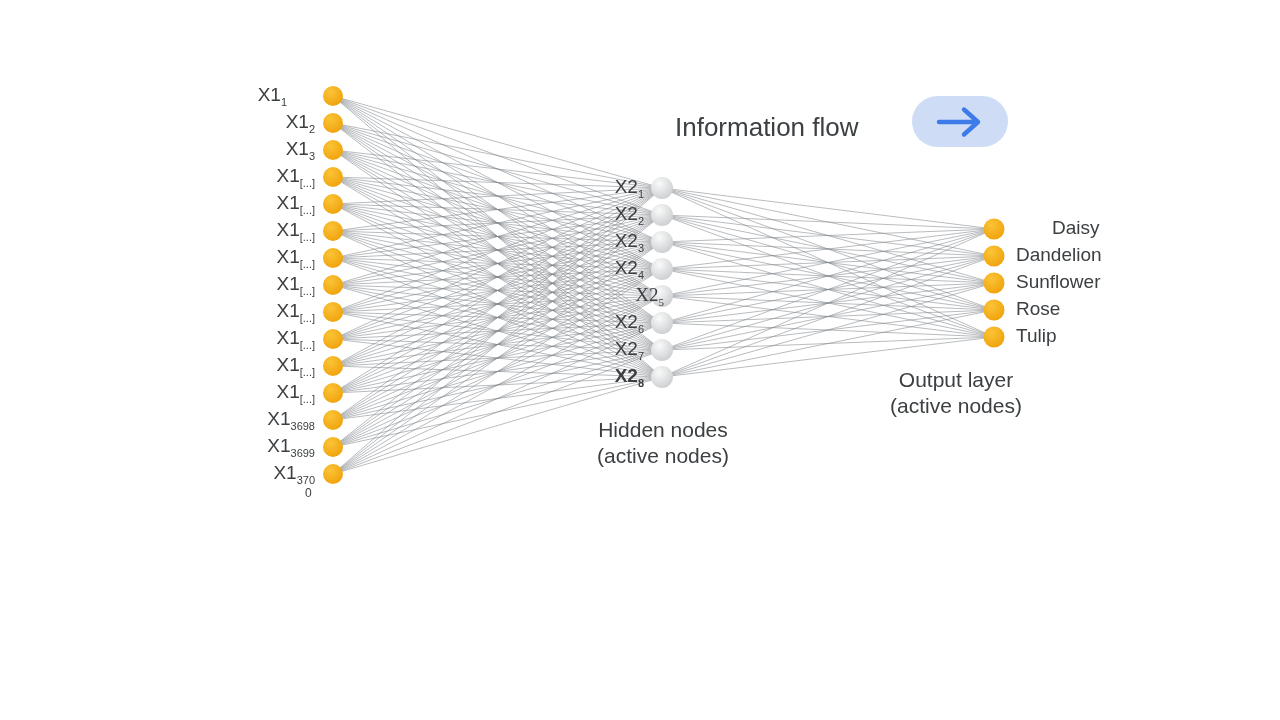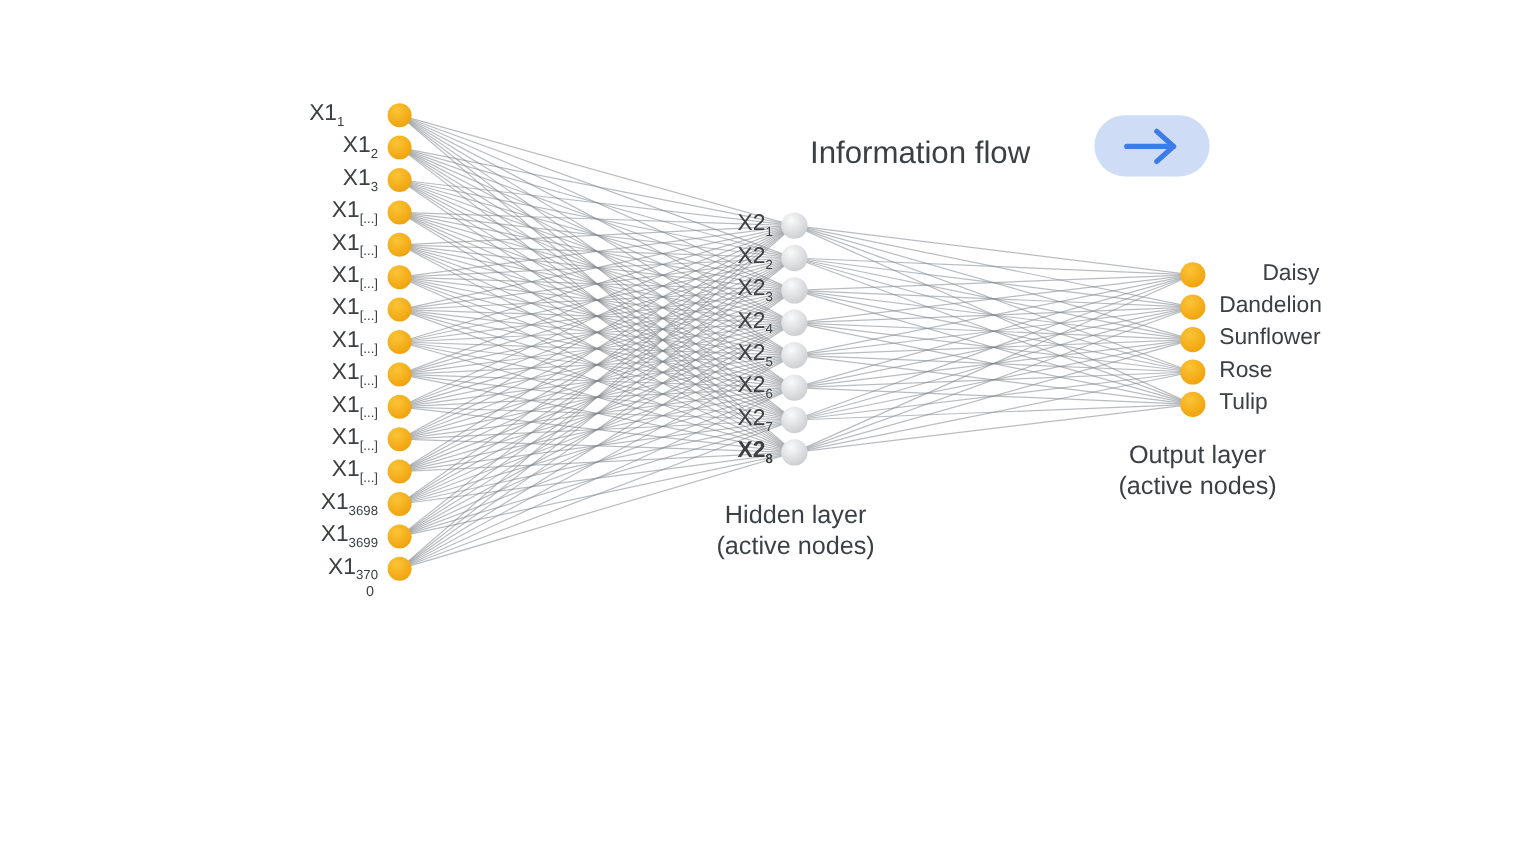--- a/index.html
+++ b/index.html
@@ -301,21 +301,21 @@
       <div class="node-label" style="right: 965px; top: 327px; text-align: right;"><span>X1</span><sub>[...]</sub></div>
       <div class="node-label" style="right: 965px; top: 354px; text-align: right;"><span>X1</span><sub>[...]</sub></div>
       <div class="node-label" style="right: 965px; top: 381px; text-align: right;"><span>X1</span><sub>[...]</sub></div>
       <div class="node-label" style="right: 965px; top: 408px; text-align: right;"><span>X1</span><sub>3698</sub></div>
       <div class="node-label" style="right: 965px; top: 435px; "><span>X1</span><sub>3699</sub></div>
       <div class="node-label" style="right: 965px; top: 462px; text-align: right;"><span>X1</span><sub>370</sub></div>
       <div class="node-label" style="right: 636px; top: 176px; text-align: center;"><span>X2</span><sub>1</sub></div>
       <div class="node-label" style="right: 636px; top: 203px; text-align: center;"><span>X2</span><sub>2</sub></div>
       <div class="node-label" style="right: 636px; top: 230px; text-align: right;"><span>X2</span><sub>3</sub></div>
       <div class="node-label" style="right: 636px; top: 257px; text-align: right;"><span>X2</span><sub>4</sub></div>
-      <div class="node-label" style="right: 636px; top: 284px; text-align: center;"><span>X2</span><sub>5</sub></div>
+      <div class="node-label" style="right: 616px; top: 284px; text-align: center; font-family: Liberation Serif, serif;"><span>X2</span><sub>5</sub></div>
       <div class="node-label" style="right: 636px; top: 311px; text-align: right;"><span>X2</span><sub>6</sub></div>
       <div class="node-label" style="right: 636px; top: 338px; text-align: right;"><span>X2</span><sub>7</sub></div>
       <div class="node-label" style="right: 636px; top: 365px; text-align: right; font-weight: bold;"><span>X2</span><sub>8</sub></div>
       <div class="node-label" style="left: 1016px; top: 217px; margin-left: 36px;"><span>Daisy</span></div>
       <div class="node-label" style="left: 1016px; top: 244px;"><span>Dandelion</span></div>
       <div class="node-label" style="left: 1016px; top: 271px;"><span>Sunflower</span></div>
       <div class="node-label" style="left: 1016px; top: 298px;"><span>Rose</span></div>
       <div class="node-label" style="left: 1016px; top: 325px;"><span>Tulip</span></div>
     </div>
 
@@ -324,23 +324,23 @@
   <button class="pill">
     <svg width="58" height="34" viewBox="0 0 58 34">
       <path d="M8 17 H47 M33 4.5 L47 17 L33 29.5" fill="none" stroke-width="4.4" stroke-linecap="round" stroke-linejoin="round" stroke="#3D7BE8"></path>
     </svg>
   </button>
 
 
   <span class="stray-zero">0</span>
 
   <div class="caption" style="left:663px; top:417px">
-    <div>Hidden layer</div>
+    <div>Hidden nodes</div>
     <div>(active nodes)</div>
   </div>
 
-  <div class="caption" style="left:998px; top:367px">
+  <div class="caption" style="left:956px; top:367px">
     <div>Output layer</div>
     <div>(active nodes)</div>
   </div>
 
 
 </div>
 
 </body></html>

